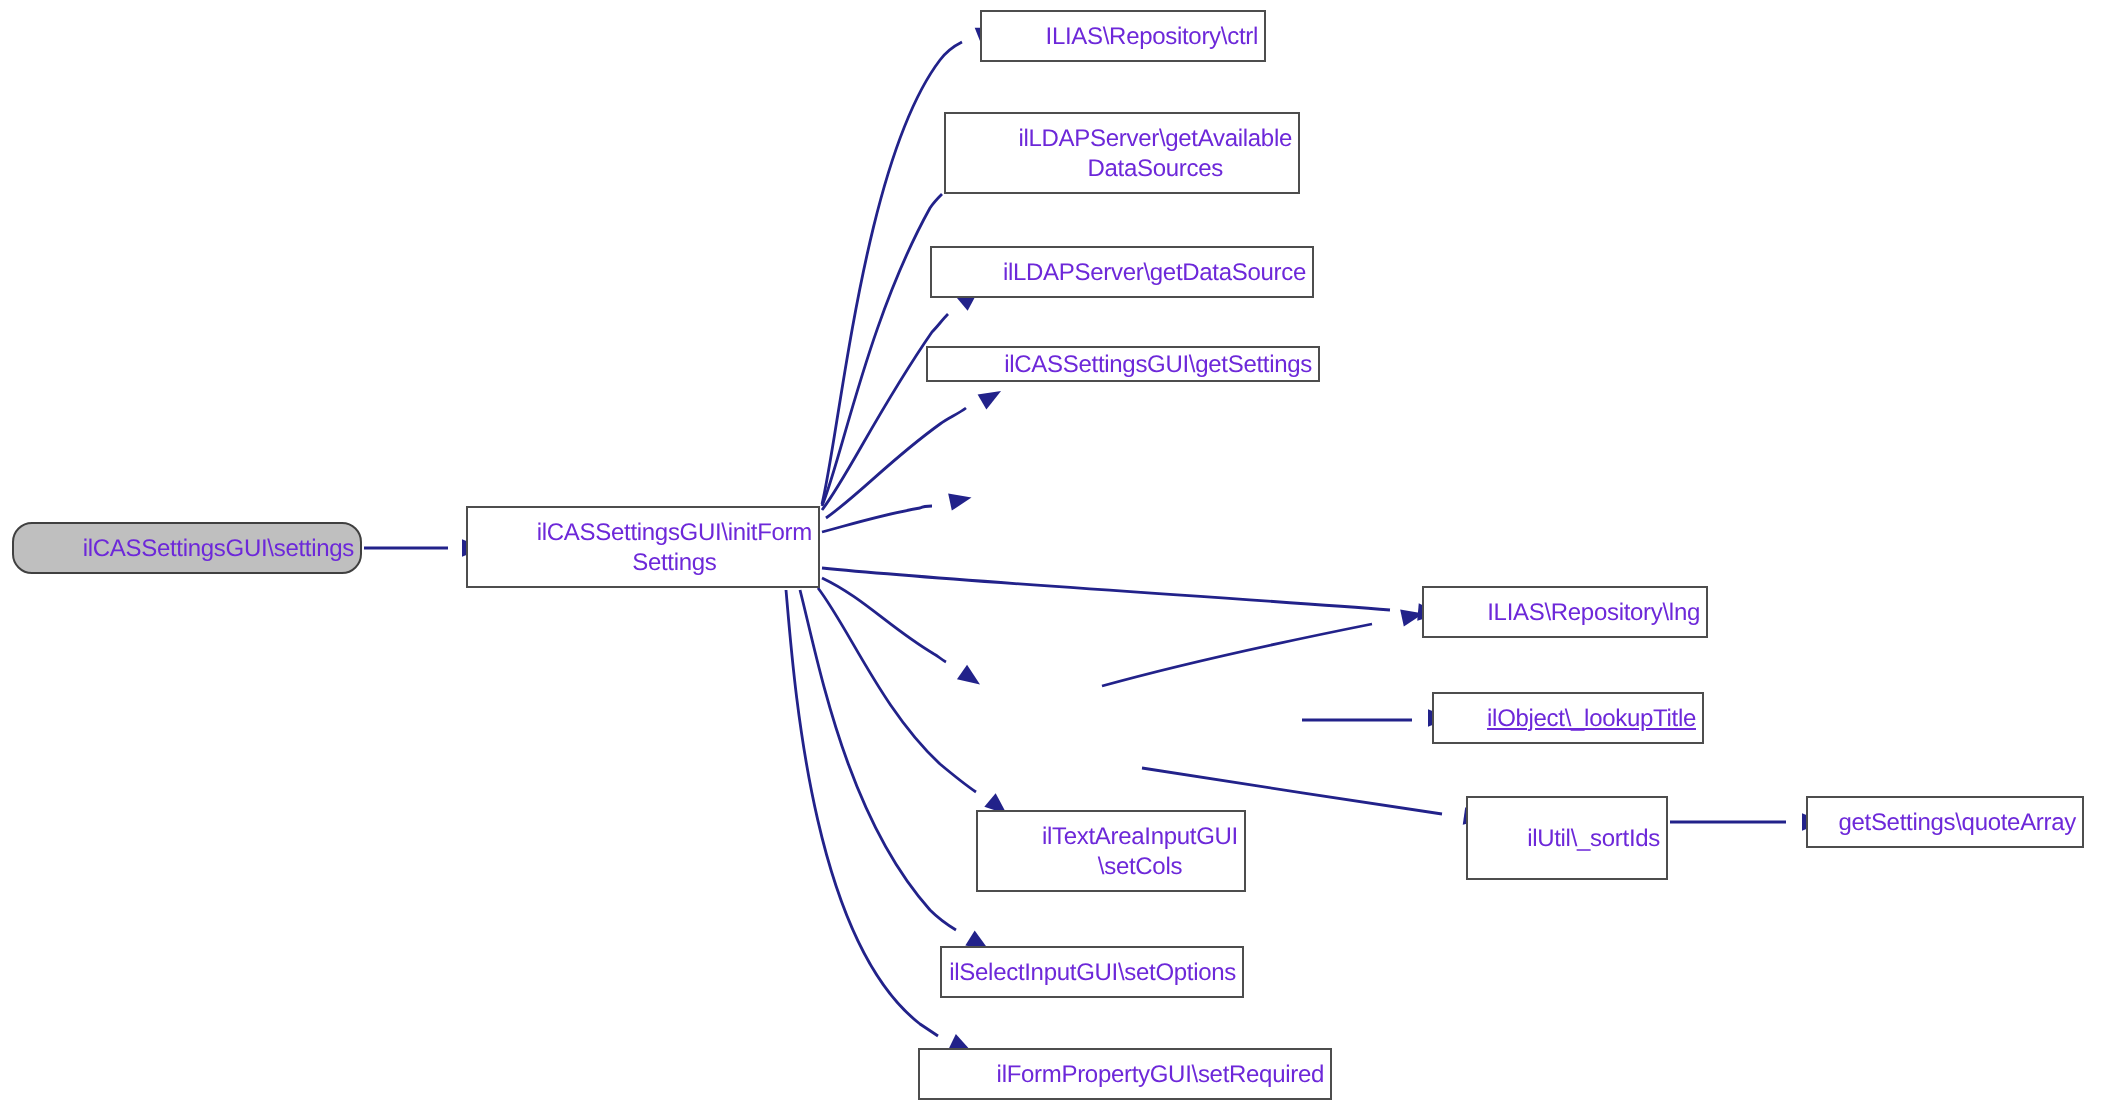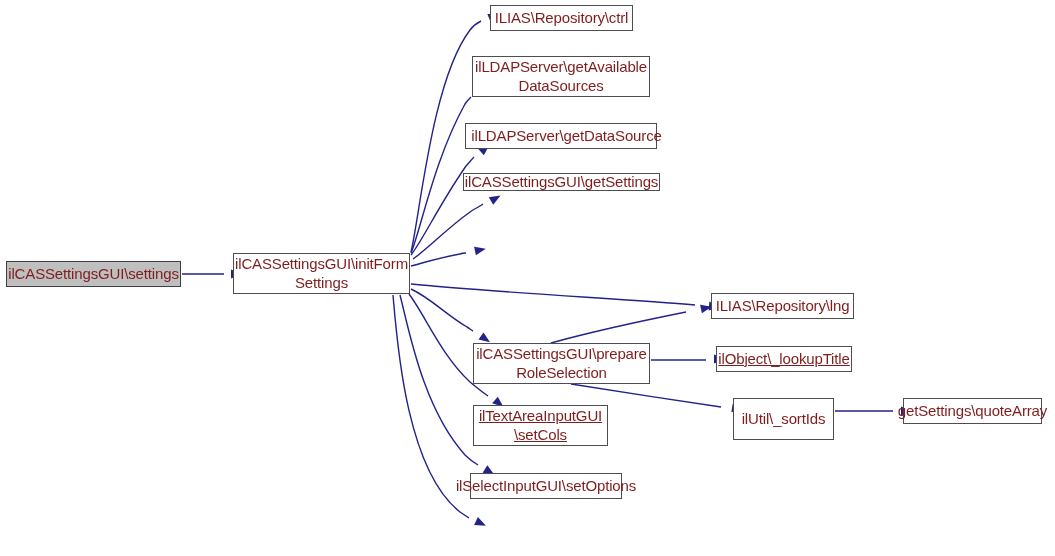--- a/index.html
+++ b/index.html
@@ -25,34 +25,35 @@
     top: 0;
     width: 1055px;
     height: 556px;
     pointer-events: none;
   }
   .node {
     position: absolute;
     box-sizing: border-box;
     display: flex;
     align-items: center;
-    justify-content: center;
+    justify-content: flex-end;
     text-align: center;
     background: #ffffff;
     border: 1px solid #4d4d4d;
-    color: #7f1d1d;
-    font-size: 15px;
+    color: #6d28d9;
+    font-size: 12px;
     line-height: 1.22;
     letter-spacing: -0.15px;
     white-space: pre-line;
     z-index: 2;
   }
   .node.highlight {
     background: #bfbfbf;
     border-color: #404040;
+    border-radius: 10px;
   }
   .node .label {
     display: block;
     padding: 0 3px;
   }
 </style>
 </head>
 <body>
 
 <div id="graph">
@@ -120,21 +121,20 @@
     </svg>
 <div class="node highlight" style="left: 6px; top: 261px; width: 175px; height: 26px;"><span class="label">ilCASSettingsGUI\settings</span></div>
     <div class="node" style="left: 233px; top: 253px; width: 177px; height: 41px;"><span class="label">ilCASSettingsGUI\initForm
 Settings</span></div>
     <div class="node" style="left: 490px; top: 5px; width: 143px; height: 26px;"><span class="label">ILIAS\Repository\ctrl</span></div>
     <div class="node" style="left: 472px; top: 56px; width: 178px; height: 41px;"><span class="label">ilLDAPServer\getAvailable
 DataSources</span></div>
     <div class="node" style="left: 465px; top: 123px; width: 192px; height: 26px; padding-left: 11px;"><span class="label">ilLDAPServer\getDataSource</span></div>
     <div class="node" style="left: 463px; top: 173px; width: 197px; height: 18px;"><span class="label">ilCASSettingsGUI\getSettings</span></div>
     <div class="node" style="left: 711px; top: 293px; width: 143px; height: 26px;"><span class="label">ILIAS\Repository\lng</span></div>
-    <div class="node" style="left: 473px; top: 343px; width: 177px; height: 41px;"><span class="label">ilCASSettingsGUI\prepare
-RoleSelection</span></div>
     <div class="node" style="left: 716px; top: 346px; width: 136px; height: 26px; text-decoration: underline;"><span class="label">ilObject\_lookupTitle</span></div>
-    <div class="node" style="left: 473px; top: 405px; width: 135px; height: 41px; text-decoration: underline;"><span class="label">ilTextAreaInputGUI
+    <div class="node" style="left: 488px; top: 405px; width: 135px; height: 41px;"><span class="label">ilTextAreaInputGUI
 \setCols</span></div>
     <div class="node" style="left: 733px; top: 398px; width: 101px; height: 42px;"><span class="label">ilUtil\_sortIds</span></div>
     <div class="node" style="left: 903px; top: 398px; width: 139px; height: 26px;"><span class="label">getSettings\quoteArray</span></div>
     <div class="node" style="left: 470px; top: 473px; width: 152px; height: 26px;"><span class="label">ilSelectInputGUI\setOptions</span></div>
+    <div class="node" style="left: 459px; top: 524px; width: 207px; height: 26px;"><span class="label">ilFormPropertyGUI\setRequired</span></div>
   </div>
 
 </body></html>

